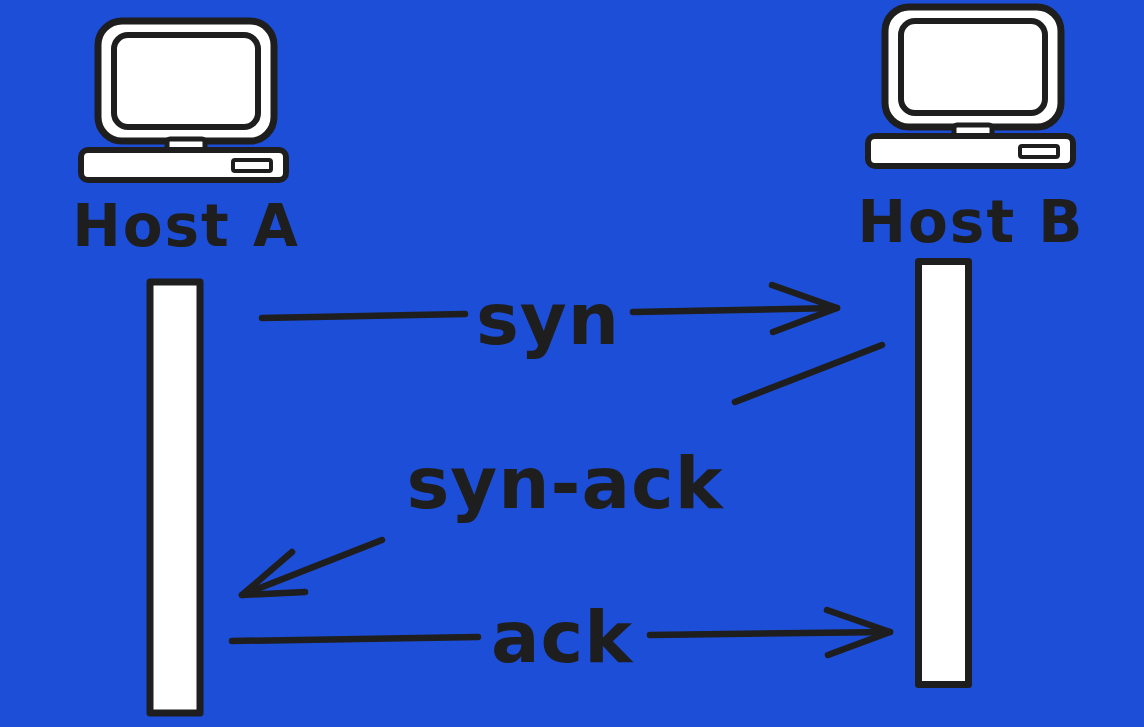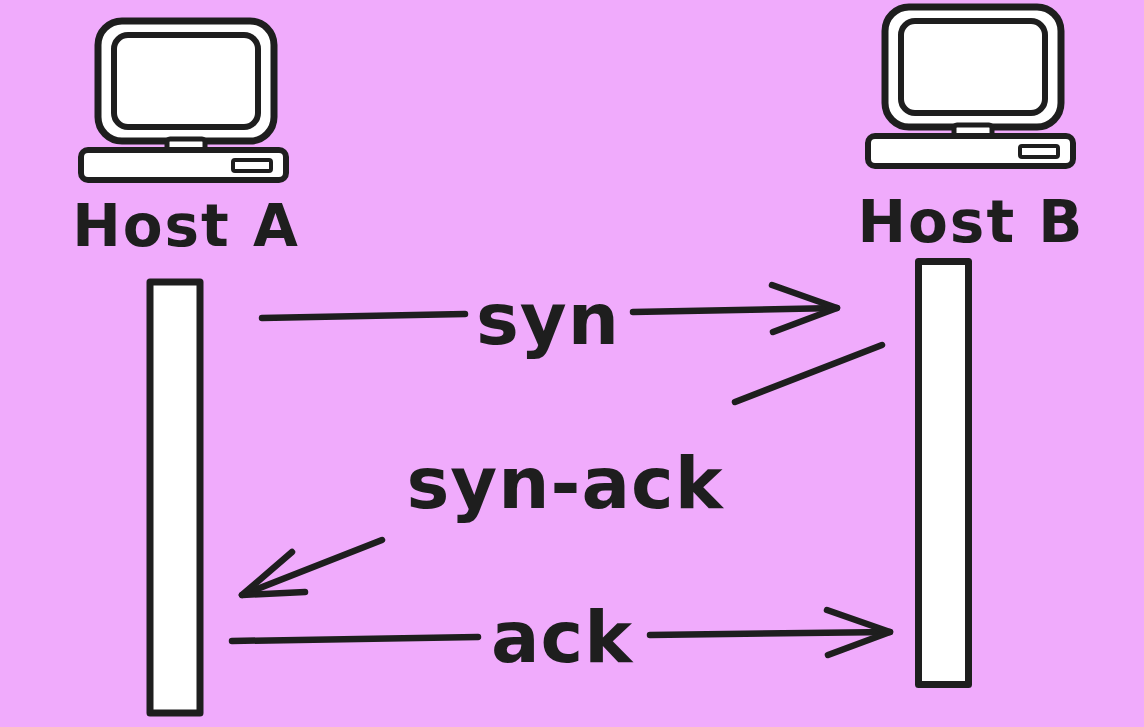--- a/index.html
+++ b/index.html
@@ -4,21 +4,21 @@
 <style>
   html, body {
     margin: 0;
     padding: 0;
     background: #ffffff;
   }
   .canvas {
     position: relative;
     width: 1144px;
     height: 727px;
-    background: #f0abfc;
+    background: #1d4ed8;
     overflow: hidden;
   }
   svg {
     display: block;
   }
   .stroke {
     fill: #ffffff;
     stroke: #1e1e1e;
     stroke-linecap: round;
     stroke-linejoin: round;

